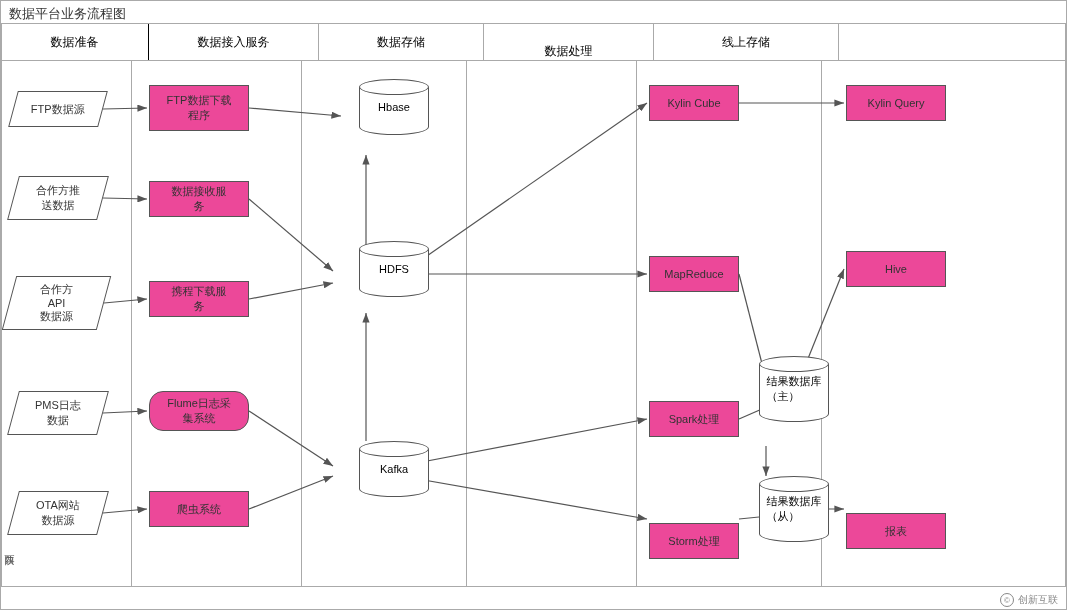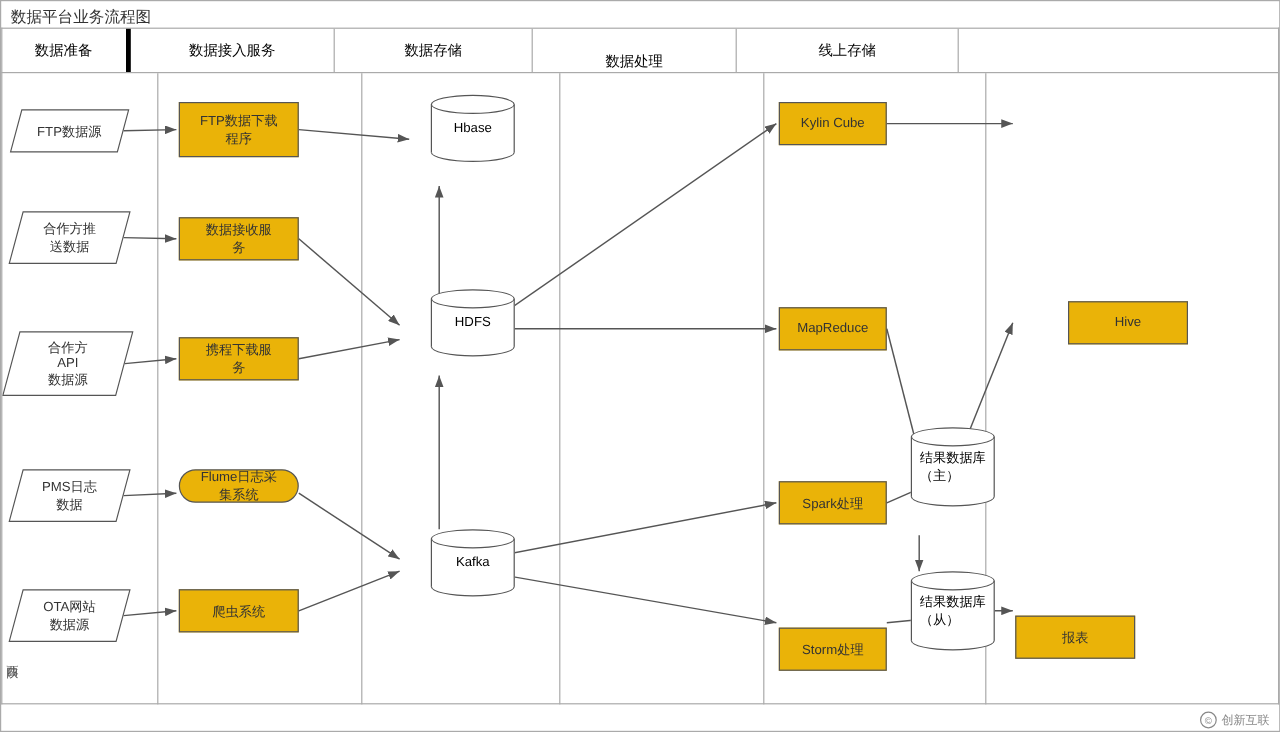--- a/index.html
+++ b/index.html
@@ -46,21 +46,21 @@
       background: #fff;
       border: 1px solid #555;
       transform: skewX(-15deg);
     }
     .parallelogram span {
       transform: skewX(15deg);
       display: block;
     }
     
     .rect {
-      background: #eab308;
+      background: #ec4899;
       border: 1px solid #555;
     }
     
     .cylinder-wrap {
       position: absolute;
       display: flex;
       flex-direction: column;
       align-items: flex-end;
       justify-content: center;
       padding-left: 28px;
@@ -151,21 +151,21 @@
     }
   </style>
 </head>
 <body>
 
 <div class="page-wrapper">
 
   <div class="page-title">数据平台业务流程图</div>
 
   <div style="position:absolute; top:22px; left:0; right:0; height:38px; display:flex; border-top:1px solid #aaa; border-bottom:1px solid #aaa;">
-    <div style="width:108px; border-right:4px solid #000000; display:flex; align-items:center; justify-content:center;">
+    <div style="width:148px; border-right:1px solid #000000; display:flex; align-items:center; justify-content:center;">
         <span>数据准备</span>
       </div>
     <div style="width:170px; border-right:1px solid #aaa; display:flex; align-items:center; justify-content:center;">
         <span>数据接入服务</span>
       </div>
     <div style="width:165px; border-right:1px solid #aaa; display:flex; align-items:center; justify-content:center;">
         <span>数据存储</span>
       </div>
     <div style="width:170px; border-right:1px solid #aaa; display:flex; align-items:flex-end; justify-content:center;">
         <span>数据处理</span>
@@ -208,21 +208,21 @@
     </div>
 
     <div class="shape rect" style="left:148px; top:120px; width:100px; height:36px;">
       <span>数据接收服<br>务</span>
     </div>
 
     <div class="shape rect" style="left:148px; top:220px; width:100px; height:36px;">
       <span>携程下载服<br>务</span>
     </div>
 
-    <div class="shape rect" style="left:148px; top:330px; width:100px; height:28px;border-radius:14px;">
+    <div class="shape rect" style="left:148px; top:330px; width:100px; height:40px;border-radius:14px;">
       <span>Flume日志采<br>集系统</span>
     </div>
 
     <div class="shape rect" style="left:148px; top:430px; width:100px; height:36px;">
       <span>爬虫系统</span>
     </div>
 
     <div class="cylinder-wrap" style="position:absolute; left:330px; top:18px;">
       <div class="cylinder">
         <div class="cyl-top"></div>
@@ -282,22 +282,25 @@
     <div class="cylinder-wrap" style="position:absolute; left:730px; top:415px;">
       <div class="cylinder">
         <div class="cyl-top"></div>
         <div class="cyl-body" style="height:50px;">
             <span>结果数据库<br>（从）</span>
           </div>
         <div class="cyl-bottom"></div>
       </div>
     </div>
 
-
-    <div class="shape rect" style="left:845px; top:190px; width:100px; height:36px;margin-left:44px;">
+    <div class="shape rect" style="left:845px; top:24px; width:100px; height:36px;">
+      <span>Kylin Query</span>
+    </div>
+
+    <div class="shape rect" style="left:845px; top:190px; width:100px; height:36px;">
       <span>Hive</span>
     </div>
 
     <div class="shape rect" style="left:845px; top:452px; width:100px; height:36px;">
       <span>报表</span>
     </div>
 
     <svg class="arrows-svg" xmlns="http://www.w3.org/2000/svg">
       <defs>
         <marker id="arrowhead" markerWidth="8" markerHeight="6" refX="8" refY="3" orient="auto">

